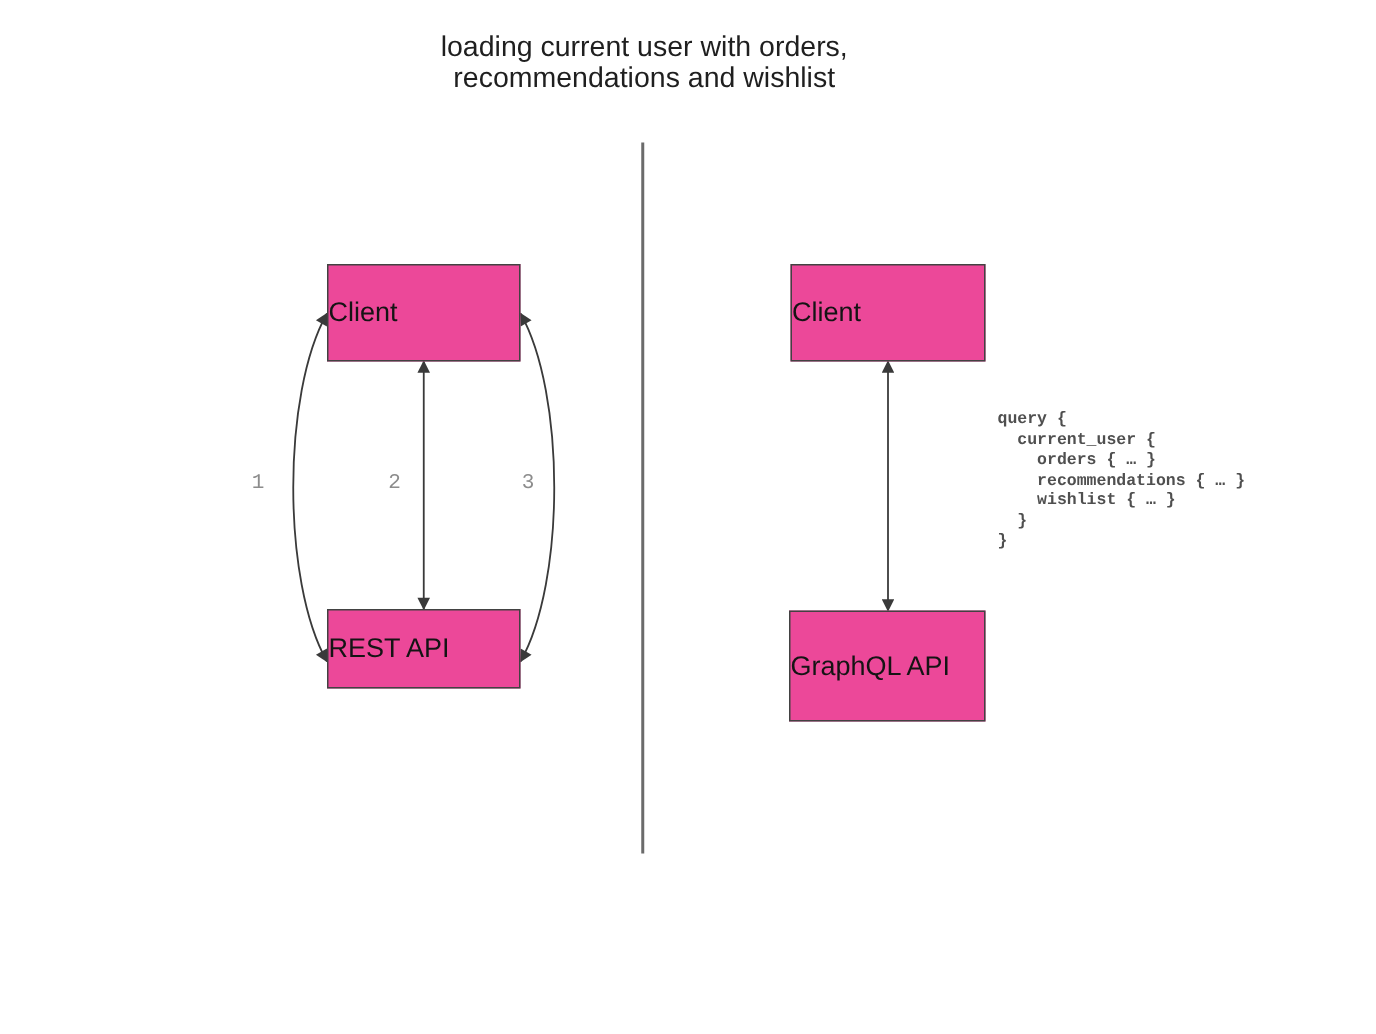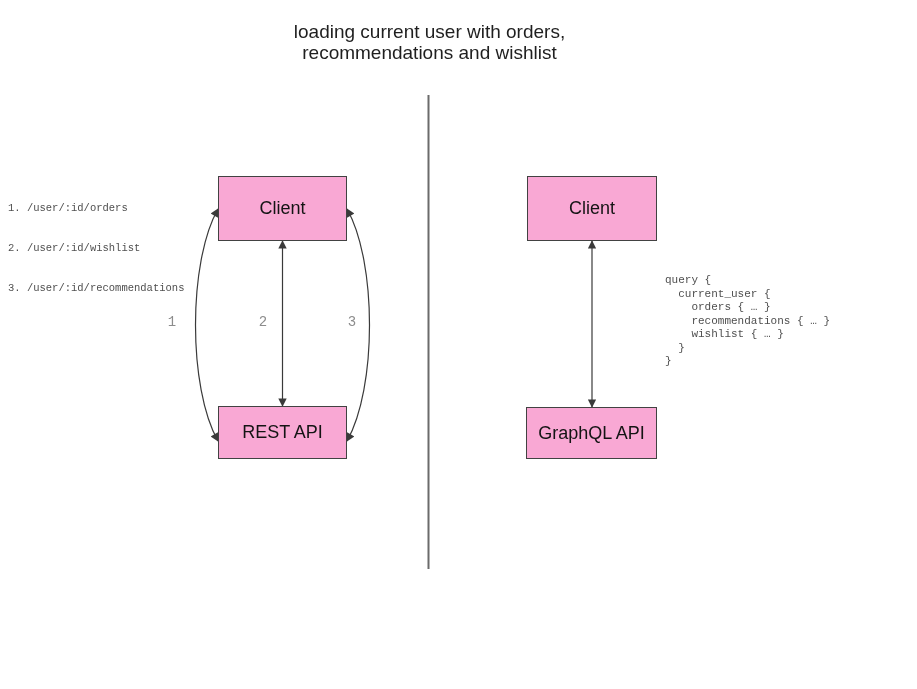--- a/index.html
+++ b/index.html
@@ -17,42 +17,42 @@
     left: 0;
     width: 859px;
     text-align: center;
     font-size: 19px;
     line-height: 21px;
     color: #1f1f1f;
     white-space: pre-line;
   }
   .node {
     position: absolute;
-    background: #f9a8d4;
+    background: #ec4899;
     border: 1px solid #424242;
     display: flex;
     align-items: center;
-    justify-content: center;
+    justify-content: flex-start;
     font-size: 18px;
     color: #141414;
     box-sizing: border-box;
   }
   #client-left  { left: 218px; top: 176px; width: 129px; height: 65px; }
   #rest-api     { left: 218px; top: 406px; width: 129px; height: 53px; }
   #client-right { left: 527px; top: 176px; width: 130px; height: 65px; }
-  #graphql-api  { left: 526px; top: 407px; width: 131px; height: 52px; }
+  #graphql-api  { left: 526px; top: 407px; width: 131px; height: 74px; }
   .code {
     position: absolute;
     font-family: "Liberation Mono", "DejaVu Sans Mono", monospace;
     color: #4f4f4f;
     white-space: pre;
     margin: 0;
   }
   #endpoints { left: 8px;   top: 175px; font-size: 10.5px; line-height: 13.4px; }
-  #query     { left: 665px; top: 274px; font-size: 11px;   line-height: 13.5px; }
+  #query     { left: 665px; top: 274px; font-size: 11px;   line-height: 13.5px; font-weight: bold; }
   .arrow-num {
     position: absolute;
     font-family: "Liberation Mono", "DejaVu Sans Mono", monospace;
     font-size: 14px;
     color: #8c8c8c;
     width: 20px;
     text-align: center;
   }
   #num1 { left: 162px; top: 314px; }
   #num2 { left: 253px; top: 314px; }
@@ -81,25 +81,20 @@
 
     <line x1="428.5" y1="95" x2="428.5" y2="569" stroke="#6b6b6b" stroke-width="2"></line>
 
     <path d="M218,209 C188,262 188,388 218,441" fill="none" stroke="#3a3a3a" stroke-width="1.2" marker-start="url(#ah)" marker-end="url(#ah)"></path>
     <path d="M282.5,241 L282.5,406" fill="none" stroke="#3a3a3a" stroke-width="1.2" marker-start="url(#ah)" marker-end="url(#ah)"></path>
     <path d="M347,209 C377,262 377,388 347,441" fill="none" stroke="#3a3a3a" stroke-width="1.2" marker-start="url(#ah)" marker-end="url(#ah)"></path>
 
     <path d="M592,241 L592,407" fill="none" stroke="#3a3a3a" stroke-width="1.2" marker-start="url(#ah)" marker-end="url(#ah)"></path>
   </svg>
 
-  <div class="code" id="endpoints">
-    <div>1. /user/:id/orders</div>
-    <div>2. /user/:id/wishlist</div>
-    <div>3. /user/:id/recommendations</div>
-  </div>
 
   <div class="node" id="client-left">
     <span>Client</span>
   </div>
   <div class="node" id="rest-api">
     <span>REST API</span>
   </div>
 
   <div class="arrow-num" id="num1">1</div>
   <div class="arrow-num" id="num2">2</div>

